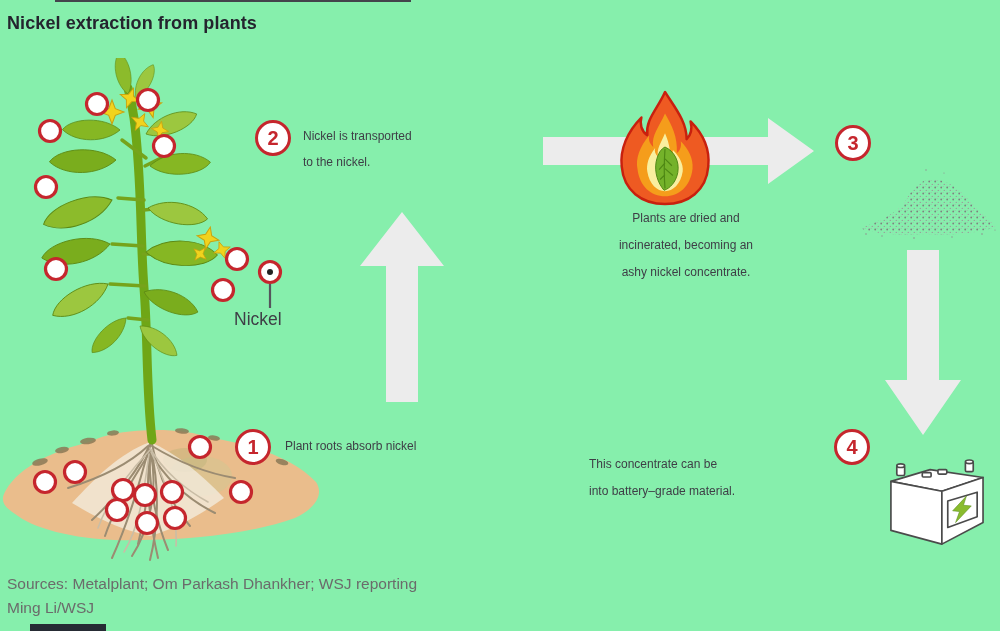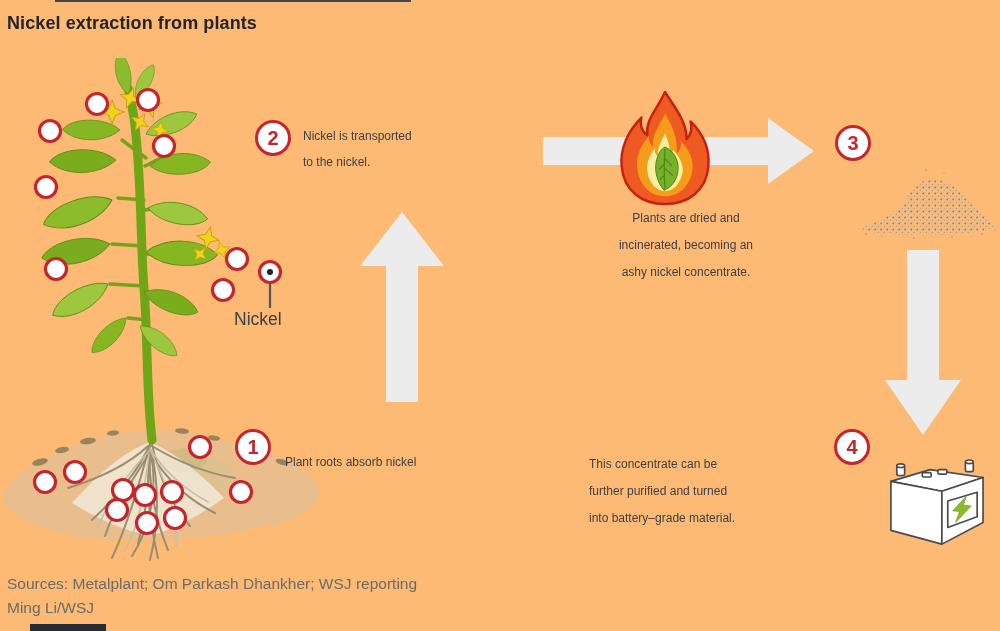--- a/index.html
+++ b/index.html
@@ -1,17 +1,17 @@
 <!DOCTYPE html>
 <html><head>
 <meta charset="utf-8">
 <style>
   html,body{margin:0;padding:0;background:#fff;}
   .canvas{
-    position:relative;width:1000px;height:631px;background:#fdba74;overflow:hidden;
+    position:relative;width:1000px;height:631px;background:#86efac;overflow:hidden;
     font-family:"Liberation Sans",sans-serif;
   }
   .top-rule{position:absolute;left:55px;top:0;width:356px;height:2px;background:#44444c;}
   .title{
     position:absolute;left:7px;top:13px;font-size:18px;font-weight:700;color:#24242e;
     letter-spacing:.1px;
   }
   .step-text{position:absolute;font-size:12px;color:#3e3e46;line-height:26px;}
   .step-text.centered{text-align:center;}
   .badge{
@@ -217,38 +217,37 @@
       <path d="M68 50 L98 41 L98 66 L68 77 Z"></path>
     </g>
     <path d="M87 45 L73 60 L80 60.8 L76 72 L92 55 L84 54.4 Z" fill="#8abc2e" stroke="#5d8f1d" stroke-width="0.6"></path>
   </svg>
 
   <div class="badge" style="left:235px;top:429px">1</div>
   <div class="badge" style="left:255px;top:120px">2</div>
   <div class="badge" style="left:835px;top:125px">3</div>
   <div class="badge" style="left:834px;top:429px">4</div>
 
-  <div class="step-text" style="left:285px;top:449px">
+  <div class="step-text" style="left:285px;top:433px">
     <div>Plant roots absorb nickel</div>
   </div>
 
   <div class="step-text" style="left:303px;top:123px">
     <div>Nickel is transported</div>
     <div>to the nickel.</div>
   </div>
 
   <div class="step-text centered" style="left:575px;top:205px;width:222px;line-height:27px">
     <div>Plants are dried and</div>
     <div>incinerated, becoming an</div>
     <div>ashy nickel concentrate.</div>
   </div>
 
   <div class="step-text" style="left:589px;top:451px;line-height:27px">
     <div>This concentrate can be</div>
-    <div>further purified and turned</div>
     <div>into battery–grade material.</div>
   </div>
 
   <div class="sources">
     <div>Sources: Metalplant; Om Parkash Dhankher; WSJ reporting</div>
     <div>Ming Li/WSJ</div>
   </div>
 
   <div class="bottom-bar"></div>
 

